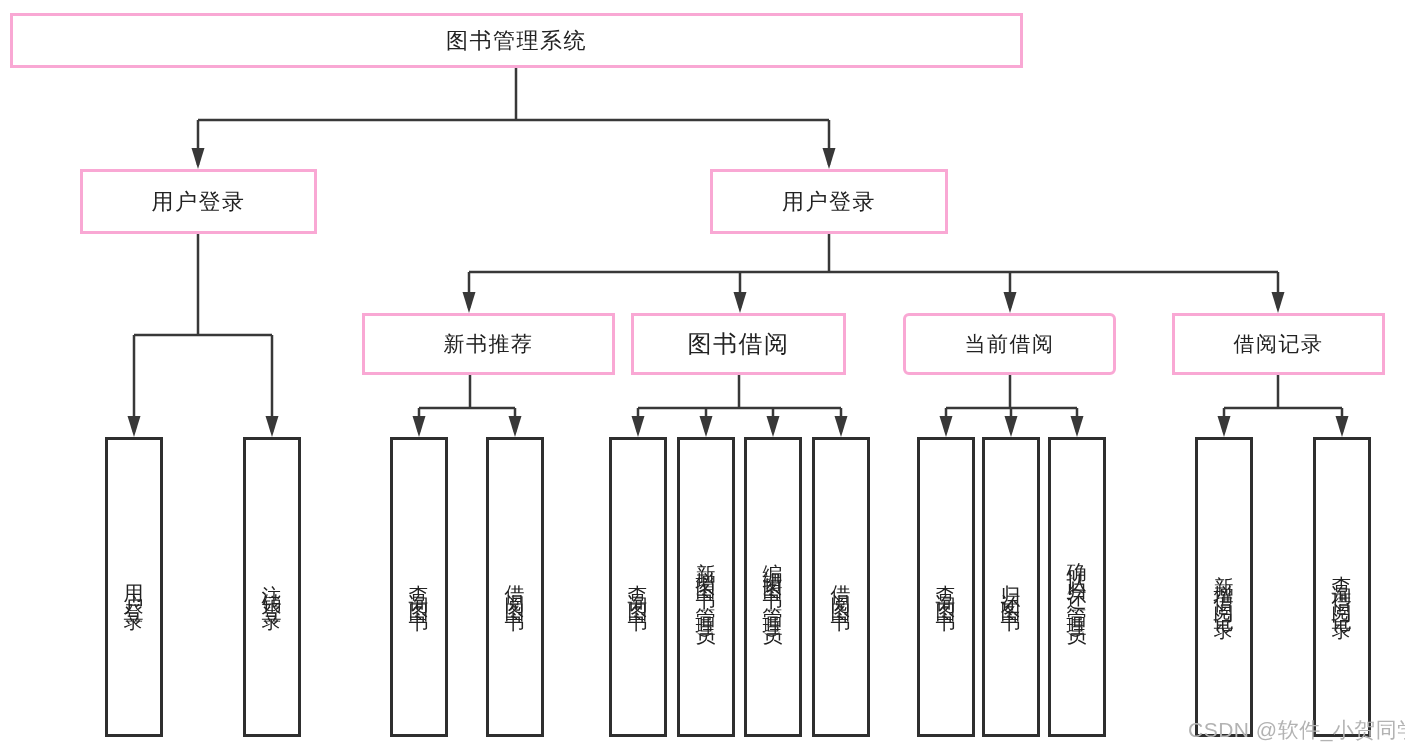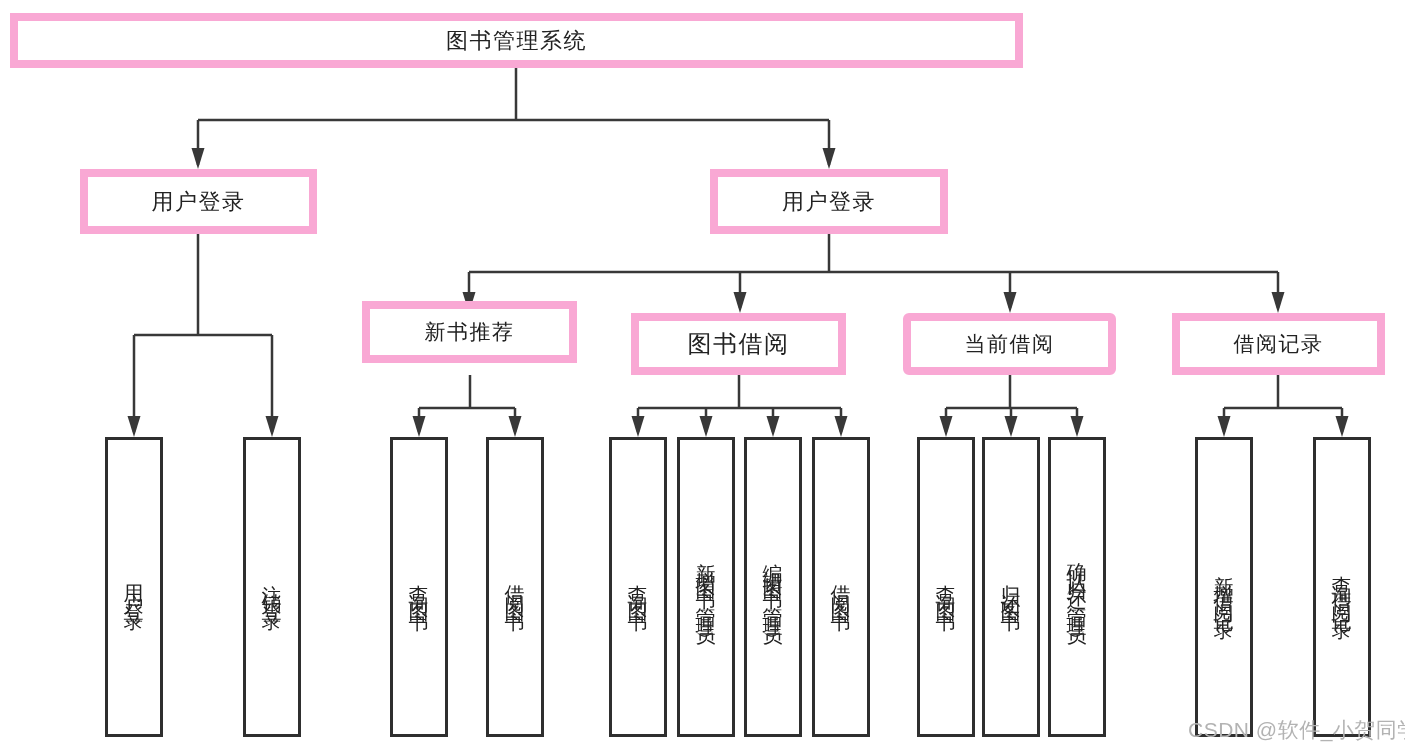--- a/index.html
+++ b/index.html
@@ -19,21 +19,21 @@
     position: absolute;
     left: 0;
     top: 0;
     width: 1405px;
     height: 747px;
     z-index: 0;
   }
   .hbox {
     position: absolute;
     box-sizing: border-box;
-    border: 8px solid #f9a8d4;
+    border: 3px solid #f9a8d4;
     background: #ffffff;
     display: flex;
     align-items: center;
     justify-content: center;
     font-size: 22px;
     letter-spacing: 1.5px;
     color: #222222;
     z-index: 1;
   }
   .vbox {
@@ -54,21 +54,21 @@
     text-orientation: upright;
     font-size: 20px;
     line-height: 1;
     letter-spacing: 9px;
     color: #222222;
     white-space: nowrap;
   }
   .root-box    { left: 10px;   top: 13px;  width: 1013px; height: 55px; }
   .l2-login    { left: 80px;   top: 169px; width: 237px;  height: 65px; }
   .l2-bookmgmt { left: 710px;  top: 169px; width: 238px;  height: 65px; }
-  .l3-nbr      { left: 362px;  top: 301px; width: 215px;  height: 62px; font-size: 21px; }
+  .l3-nbr      { left: 362px;  top: 313px; width: 253px;  height: 62px; font-size: 21px; }
   .l3-bb       { left: 631px;  top: 313px; width: 215px;  height: 62px; font-size: 24px; }
   .l3-cb       { left: 903px;  top: 313px; width: 213px;  height: 62px; font-size: 21px; border-radius: 6px; }
   .l3-br       { left: 1172px; top: 313px; width: 213px;  height: 62px; font-size: 21px; }
   .v1  { left: 105px;  }
   .v2  { left: 243px;  }
   .v3  { left: 390px;  }
   .v4  { left: 486px;  }
   .v5  { left: 609px;  }
   .v6  { left: 677px;  }
   .v7  { left: 744px;  }

